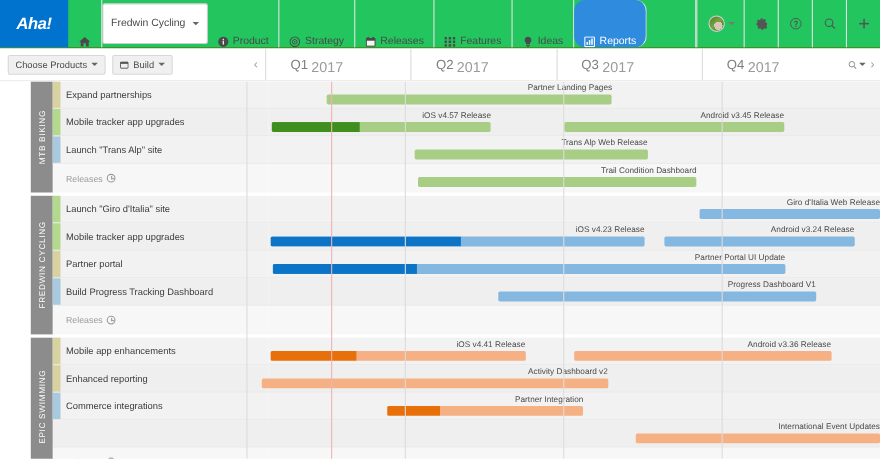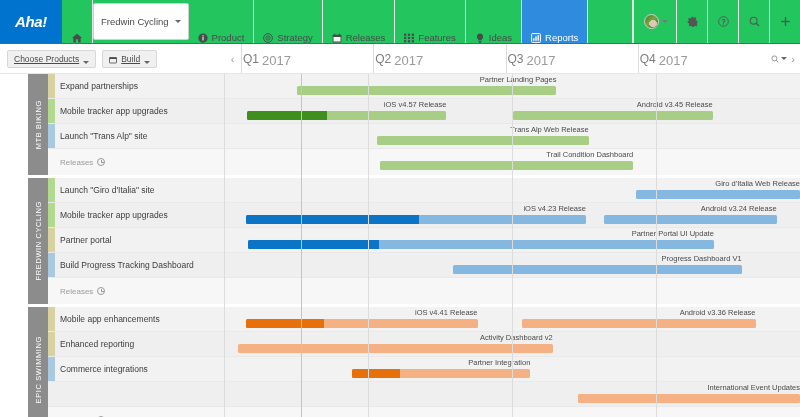--- a/index.html
+++ b/index.html
@@ -36,20 +36,21 @@
     font-size: 9.5px;
     color: #4a4a4a;
     border-right: 1px solid #e2e2e2;
     white-space: nowrap;
     gap: 4px;
   }
   .nav-item.home { padding: 0 10px; border-right: 1px solid #e2e2e2; }
   .nav-item.active {
     background: #2e8bdd;
     color: #ffffff;
+    border-radius: 10px;
   }
   .prod-select {
     display: flex; align-items: center;
     margin: 3px 0 3px 0;
     padding: 0 7px;
     background: #ffffff;
     border: 1px solid #cfcfcf;
     border-radius: 2px;
     font-size: 9.5px;
     color: #4a4a4a;
@@ -92,33 +93,32 @@
     border-bottom: 1px solid #e6e6e6;
   }
   .tb-left { display: flex; align-items: center; gap: 6px; padding-left: 7px; width: 224px; }
   .tb-btn {
     background: #f0f0f0;
     border: 1px solid #d7d7d7;
     border-radius: 2px;
     font-size: 8.5px;
     color: #4a4a4a;
     padding: 3px 6px;
-    display: flex; align-items: flex-end; gap: 4px;
+    display: flex; align-items: center; gap: 4px;
     white-space: nowrap;
-    text-decoration: underline;
   }
   .tb-timeline { flex: 1; display: flex; align-items: center; height: 100%; position: relative; }
   .arrow-l { width: 17px; text-align: center; color: #9a9a9a; font-size: 11px; }
   .quarters { flex: 1; display: flex; height: 100%; align-items: center; position: relative; }
   .q {
     flex: 1;
     height: 100%;
     display: flex; align-items: center;
     border-left: 1px solid #dcdcdc;
-    padding-left: 1px;
+    padding-left: 22px;
     font-size: 12px;
     color: #7d7d7d;
     font-weight: 300;
     gap: 3px;
     text-align: right;
   }
   .q .yr { font-size: 13px; color: #9b9b9b; position: relative; top: 2px; }
   .tb-right { width: 30px; display: flex; align-items: center; gap: 4px; justify-content: flex-end; padding-right: 5px; }
   .zoom-ic { color: #8d8d8d; font-size: 8px; display:flex; align-items:center; gap:2px; }
   .arrow-r { color: #9a9a9a; font-size: 11px; }

